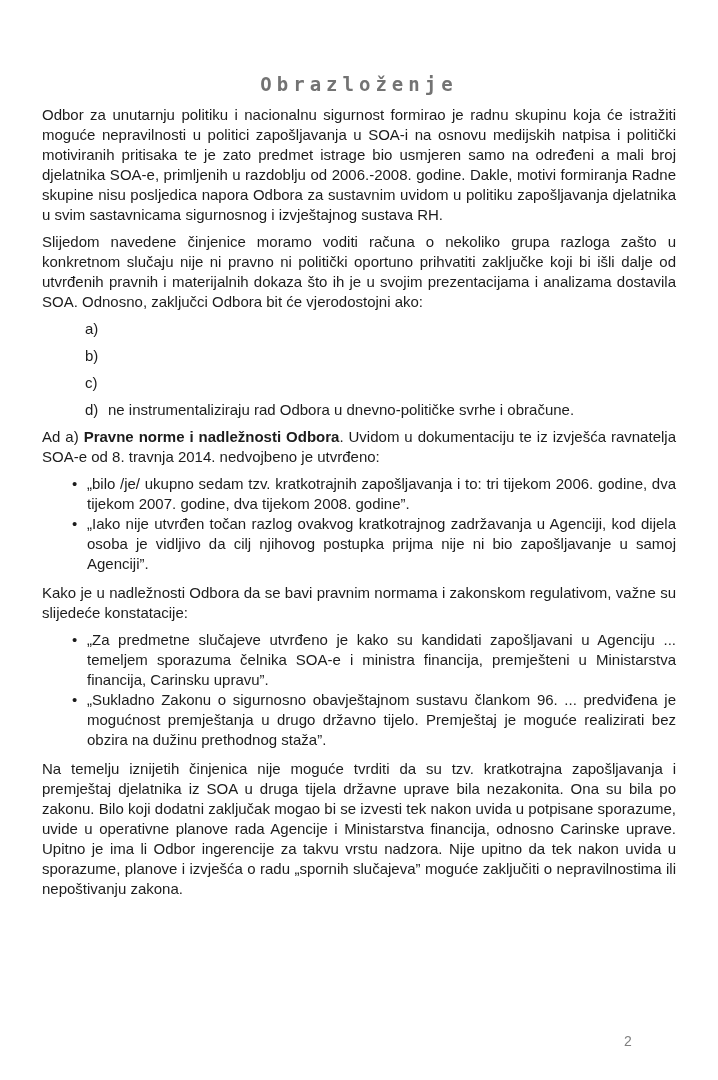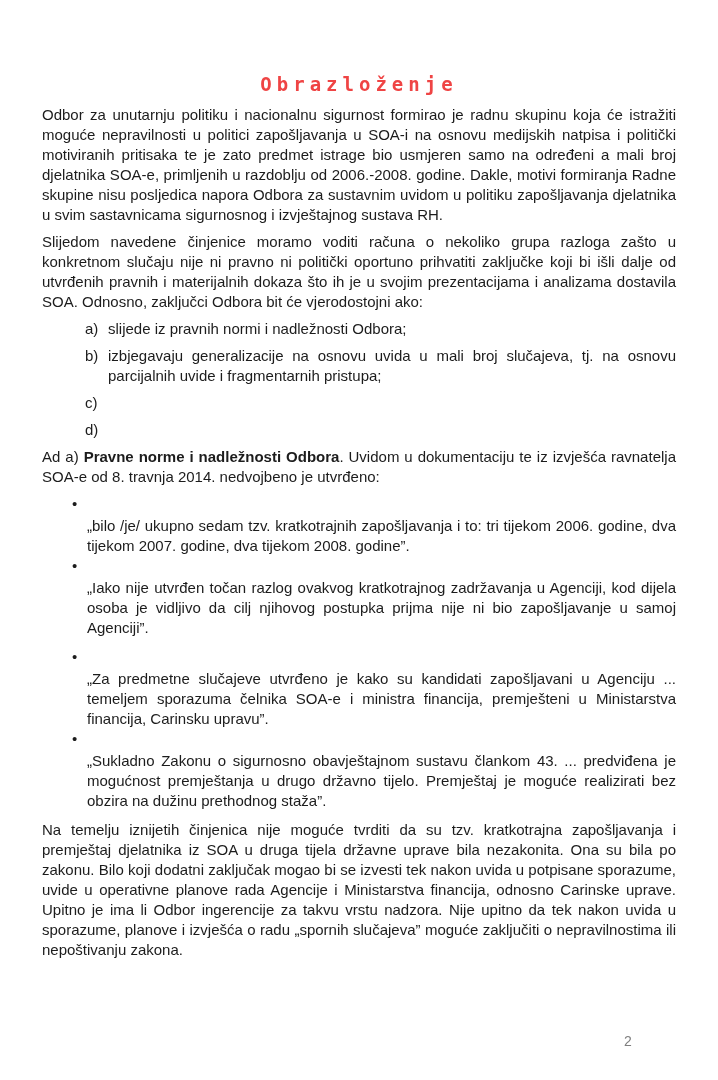--- a/index.html
+++ b/index.html
@@ -44,82 +44,82 @@
     padding-left: 43px;
   }
   .alpha-marker { flex: 0 0 23px; }
   .alpha-text { flex: 1; text-align: justify; }
   .bullet-group { margin: 2px 0 9px 0; }
   .bullet-item {
     display: flex;
     padding-left: 30px;
   }
   .bullet-marker { flex: 0 0 15px; }
-  .bullet-text { flex: 1; text-align: justify; margin-top: 22px; }
+  .bullet-text { flex: 1; text-align: justify; }
   .page-number {
     position: absolute;
     left: 618px;
     top: 1031px;
     width: 20px;
     text-align: center;
     font-size: 14px;
     color: #7f7f7f;
   }
 </style>
 </head>
 <body>
 
 <div class="page" style="background: rgb(255, 255, 255); color: rgb(28, 28, 28);">
   <div class="content">
 
-    <h1 class="doc-title" style="color: #ef4444;">Obrazloženje</h1>
+    <h1 class="doc-title" style="color: #737373;">Obrazloženje</h1>
 
     <p class="para"><span class="italic">Odbor za unutarnju politiku i nacionalnu sigurnost</span><span> formirao je radnu skupinu koja će istražiti moguće nepravilnosti u politici zapošljavanja u SOA-i na osnovu medijskih natpisa i politički motiviranih pritisaka te je zato predmet istrage bio usmjeren samo na određeni a mali broj djelatnika SOA-e, primljenih u razdoblju od 2006.-2008. godine. Dakle, motivi formiranja Radne skupine nisu posljedica napora Odbora za sustavnim uvidom u politiku zapošljavanja djelatnika u svim sastavnicama sigurnosnog i izvještajnog sustava RH.</span></p>
 
     <p class="para">Slijedom navedene činjenice moramo voditi računa o nekoliko grupa razloga zašto u konkretnom slučaju nije ni pravno ni politički oportuno prihvatiti zaključke koji bi išli dalje od utvrđenih pravnih i materijalnih dokaza što ih je u svojim prezentacijama i analizama dostavila SOA. Odnosno, zaključci Odbora bit će vjerodostojni ako:</p>
 
     <div class="alpha-list">
       <div class="alpha-item">
         <span class="alpha-marker">a)</span>
-        <span class="alpha-text">slijede iz pravnih normi i nadležnosti Odbora;</span>
       </div>
       <div class="alpha-item">
         <span class="alpha-marker">b)</span>
-        <span class="alpha-text">izbjegavaju generalizacije na osnovu uvida u mali broj slučajeva, tj. na osnovu parcijalnih uvide i fragmentarnih pristupa;</span>
       </div>
       <div class="alpha-item">
         <span class="alpha-marker">c)</span>
       </div>
       <div class="alpha-item">
         <span class="alpha-marker">d)</span>
+        <span class="alpha-text">ne instrumentaliziraju rad Odbora u dnevno-političke svrhe i obračune.</span>
       </div>
     </div>
 
     <p class="para"><span>Ad a) </span><span class="bold">Pravne norme i nadležnosti Odbora</span><span>. Uvidom u dokumentaciju te iz izvješća ravnatelja SOA-e od 8. travnja 2014. nedvojbeno je utvrđeno:</span></p>
 
     <div class="bullet-group">
       <div class="bullet-item">
         <span class="bullet-marker">•</span>
         <span class="bullet-text"><span>„bilo </span><span class="italic">/je/</span><span> ukupno sedam tzv. kratkotrajnih zapošljavanja i to: tri tijekom 2006. godine, dva tijekom 2007. godine, dva tijekom 2008. godine”.</span></span>
       </div>
       <div class="bullet-item">
         <span class="bullet-marker">•</span>
         <span class="bullet-text">„Iako nije utvrđen točan razlog ovakvog kratkotrajnog zadržavanja u Agenciji, kod dijela osoba je vidljivo da cilj njihovog postupka prijma nije ni bio zapošljavanje u samoj Agenciji”.</span>
       </div>
     </div>
 
+    <p class="para">Kako je u nadležnosti Odbora da se bavi pravnim normama i zakonskom regulativom, važne su slijedeće konstatacije:</p>
 
     <div class="bullet-group">
       <div class="bullet-item">
         <span class="bullet-marker">•</span>
         <span class="bullet-text">„Za predmetne slučajeve utvrđeno je kako su kandidati zapošljavani u Agenciju ... temeljem sporazuma čelnika SOA-e i ministra financija, premješteni u Ministarstva financija, Carinsku upravu”.</span>
       </div>
       <div class="bullet-item">
         <span class="bullet-marker">•</span>
-        <span class="bullet-text">„Sukladno Zakonu o sigurnosno obavještajnom sustavu člankom 43. ... predviđena je mogućnost premještanja u drugo državno tijelo. Premještaj je moguće realizirati bez obzira na dužinu prethodnog staža”.</span>
+        <span class="bullet-text">„Sukladno Zakonu o sigurnosno obavještajnom sustavu člankom 96. ... predviđena je mogućnost premještanja u drugo državno tijelo. Premještaj je moguće realizirati bez obzira na dužinu prethodnog staža”.</span>
       </div>
     </div>
 
     <p class="para">Na temelju iznijetih činjenica nije moguće tvrditi da su tzv. kratkotrajna zapošljavanja i premještaj djelatnika iz SOA u druga tijela državne uprave bila nezakonita. Ona su bila po zakonu. Bilo koji dodatni zaključak mogao bi se izvesti tek nakon uvida u potpisane sporazume, uvide u operativne planove rada Agencije i Ministarstva financija, odnosno Carinske uprave. Upitno je ima li Odbor ingerencije za takvu vrstu nadzora. Nije upitno da tek nakon uvida u sporazume, planove i izvješća o radu „spornih slučajeva”  moguće zaključiti o nepravilnostima ili nepoštivanju zakona.</p>
 
   </div>
 
   <div class="page-number" style="color: rgb(127, 127, 127);">2</div>
 </div>
 

